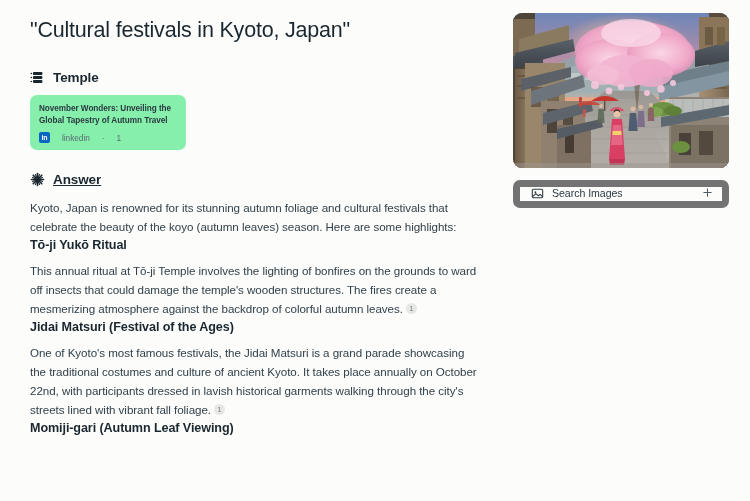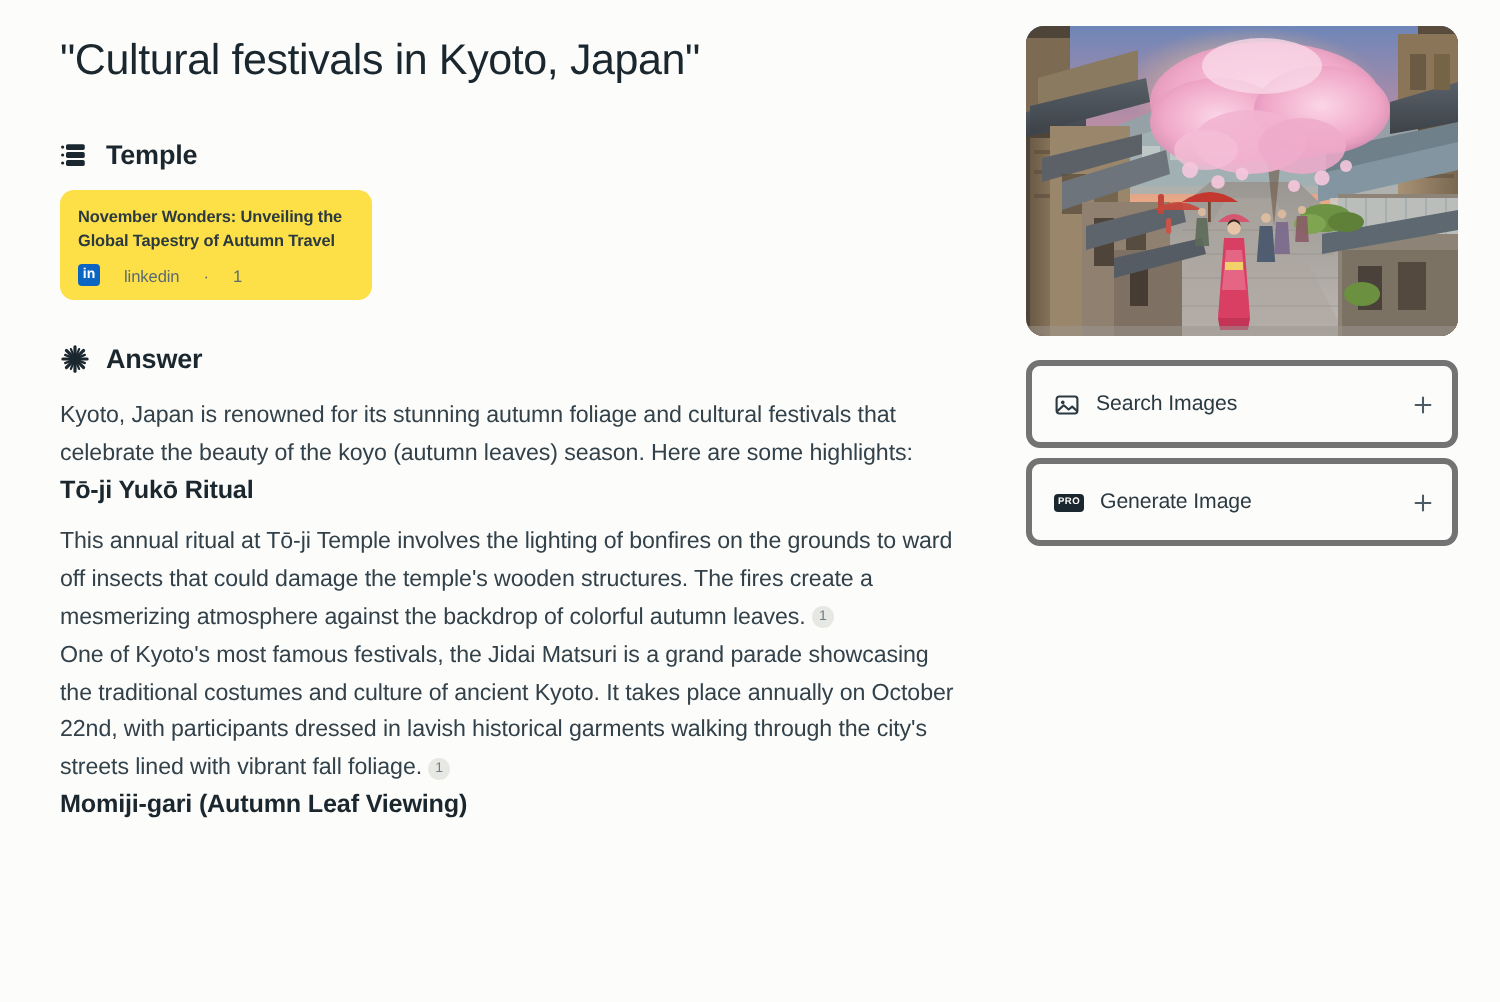--- a/index.html
+++ b/index.html
@@ -39,21 +39,21 @@
     padding-top: 3px;
   }
 
   
   .sec-head {
     display: flex;
     align-items: center;
     gap: 8px;
     margin-top: 25px;
   }
-  .sec-head.answer-head { margin-top: 22px; }
+  .sec-head.answer-head { margin-top: 22px; text-decoration: underline; }
 
   .sec-head-label {
     font-size: 13.5px;
     font-weight: 700;
     color: #1B272F;
     letter-spacing: -0.1px;
   }
 
   .sec-icon {
     width: 15px;
@@ -65,21 +65,21 @@
   .sec-icon svg { display: block; width: 100%; height: 100%; }
 
   
   .sources-row {
     margin-top: 10px;
     display: flex;
     gap: 8px;
   }
   .source-card {
     width: 156px;
-    background: #fde047;
+    background: #86efac;
     border-radius: 7px;
     padding: 8px 9px 7px 9px;
   }
   .source-title {
     font-size: 8.2px;
     line-height: 1.42;
     font-weight: 700;
     color: #2B3940;
     letter-spacing: -0.05px;
   }
@@ -155,26 +155,26 @@
     border-radius: 9px;
     overflow: hidden;
     position: relative;
     background: #7E93A6;
   }
   .hero svg { display: block; width: 100%; height: 100%; }
 
   .side-actions { margin-top: 12px; }
 
   .action-btn {
-    height: 44px;
-    border: 3px solid #737373;
+    height: 28px;
+    border: 7px solid #737373;
     border-radius: 7px;
     background: #FCFCFA;
     display: flex;
-    align-items: center;
+    align-items: flex-start;
     padding: 0 9px 0 11px;
     margin-bottom: 5px;
   }
   .action-icon {
     width: 13px;
     height: 13px;
     flex: 0 0 auto;
     color: #2B3940;
     margin-right: 8px;
   }
@@ -263,20 +263,21 @@
       <span class="sec-head-label">Answer</span>
     </div>
 
     <div class="answer-body">
 
       <p class="para">Kyoto, Japan is renowned for its stunning autumn foliage and cultural festivals that celebrate the beauty of the koyo (autumn leaves) season. Here are some highlights:</p>
 
       <h2 class="sub-head">Tō-ji Yukō Ritual</h2>
       <p class="para"><span>This annual ritual at Tō-ji Temple involves the lighting of bonfires on the grounds to ward off insects that could damage the temple's wooden structures. The fires create a mesmerizing atmosphere against the backdrop of colorful autumn leaves.</span><span class="cite">1</span></p>
 
+      <h2 class="sub-head">Jidai Matsuri (Festival of the Ages)</h2>
       <p class="para"><span>One of Kyoto's most famous festivals, the Jidai Matsuri is a grand parade showcasing the traditional costumes and culture of ancient Kyoto. It takes place annually on October 22nd, with participants dressed in lavish historical garments walking through the city's streets lined with vibrant fall foliage.</span><span class="cite">1</span></p>
 
       <h2 class="sub-head">Momiji-gari (Autumn Leaf Viewing)</h2>
 
     </div>
   </div>
 
   <div class="side-col">
 
     <div class="hero">
@@ -458,26 +459,17 @@
         </span>
         <span class="action-label">Search Images</span>
         <span class="plus-icon">
           <svg viewBox="0 0 16 16" fill="none" stroke="currentColor" stroke-width="1.5" stroke-linecap="round">
             <path d="M8 2.6 L8 13.4 M2.6 8 L13.4 8"></path>
           </svg>
         </span>
       </div>
 
 
-      <div class="action-btn">
-        <span class="pro-badge">PRO</span>
-        <span class="action-label">Generate Image</span>
-        <span class="plus-icon">
-          <svg viewBox="0 0 16 16" fill="none" stroke="currentColor" stroke-width="1.5" stroke-linecap="round">
-            <path d="M8 2.6 L8 13.4 M2.6 8 L13.4 8"></path>
-          </svg>
-        </span>
-      </div>
 
     </div>
   </div>
 
 </div>
 
 </body></html>

